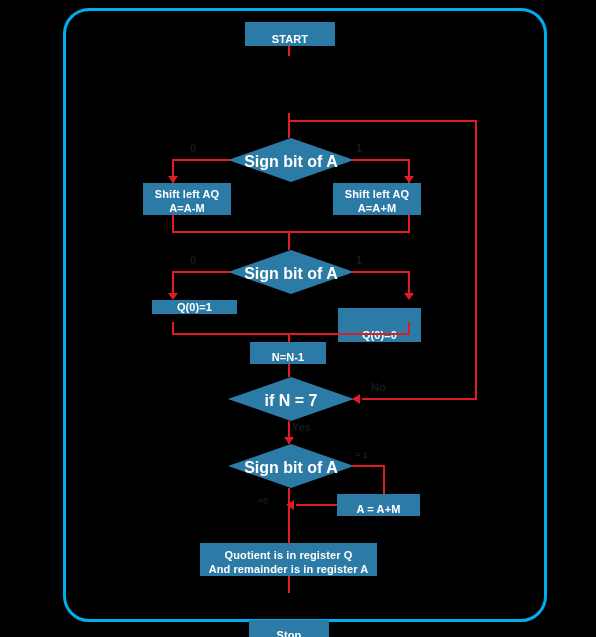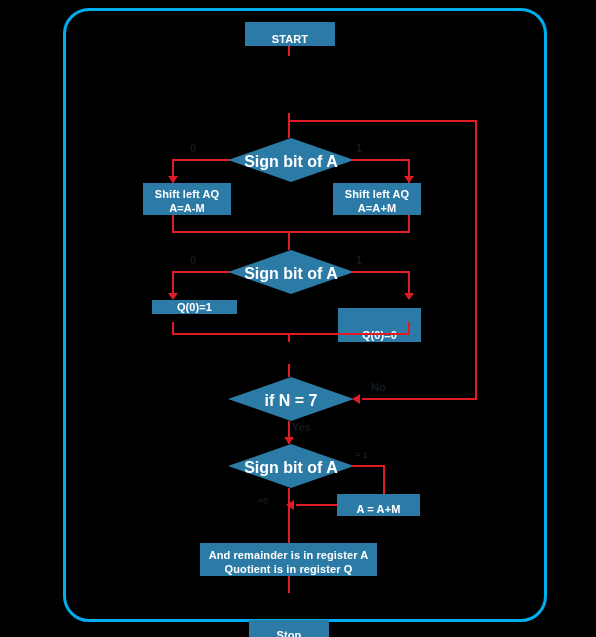--- a/index.html
+++ b/index.html
@@ -163,20 +163,23 @@
   </div>
   <div class="box" style="left:338px; top:300px; width:83px; height:34px;margin-top:8px;">
     <span class="line">Q(0)=0</span>
   </div>
 
   <div class="vline" style="left:172px; top:322px; height:12px;"></div>
   <div class="vline" style="left:408px; top:322px; height:12px;"></div>
   <div class="hline" style="left:172px; top:333px; width:238px;"></div>
   <div class="vline" style="left:288px; top:333px; height:9px;"></div>
 
+  <div class="box" style="left:250px; top:342px; width:76px; height:22px;">
+    <span class="line">N=N-1</span>
+  </div>
 
   <div class="vline" style="left:288px; top:364px; height:13px;"></div>
 
   <div class="diamond" style="left:228px; top:377px; width:126px; height:44px;"></div>
   <div class="diamond-label" style="left:228px; top:392px; width:126px;">if N = 7</div>
 
   <div class="hline" style="left:288px; top:120px; width:189px;"></div>
   <div class="vline" style="left:475px; top:120px; height:279px;"></div>
   <div class="hline" style="left:362px; top:398px; width:115px;"></div>
   <div class="arrow-left" style="left:352px; top:394px;"></div>
@@ -197,22 +200,22 @@
     <span class="line">A = A+M</span>
   </div>
 
   <div class="hline" style="left:296px; top:504px; width:41px;"></div>
   <div class="arrow-left" style="left:286px; top:500px;"></div>
 
   <div class="vline" style="left:288px; top:488px; height:58px;"></div>
   <div class="edge-label sm" style="left:258px; top:496px;">=0</div>
 
   <div class="box" style="left:200px; top:543px; width:177px; height:33px;">
+    <span class="line">Quotient is in register Q</span>
     <span class="line">And remainder is in register A</span>
-    <span class="line">Quotient is in register Q</span>
   </div>
 
   <div class="vline" style="left:288px; top:576px; height:17px;"></div>
 
   <div class="box" style="left:249px; top:593px; width:80px; height:22px;margin-top:27px;">
     <span class="line">Stop</span>
   </div>
 
 </div>
 

